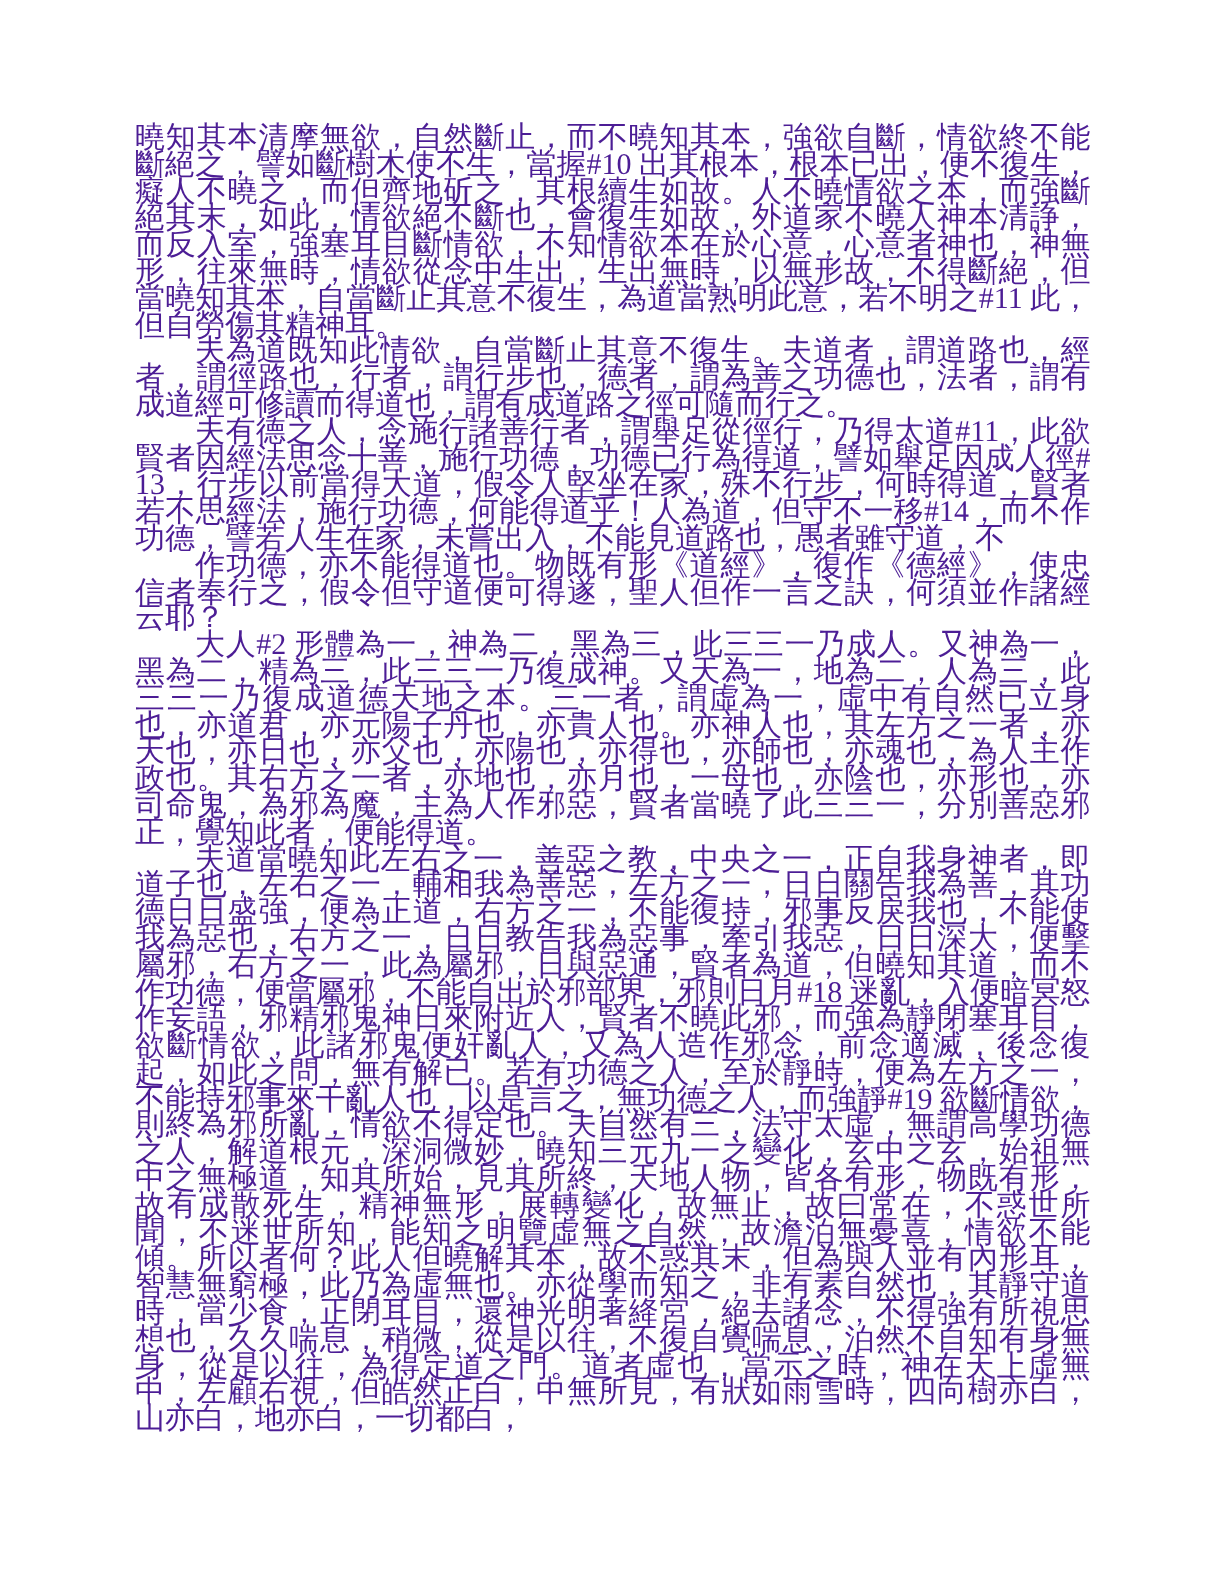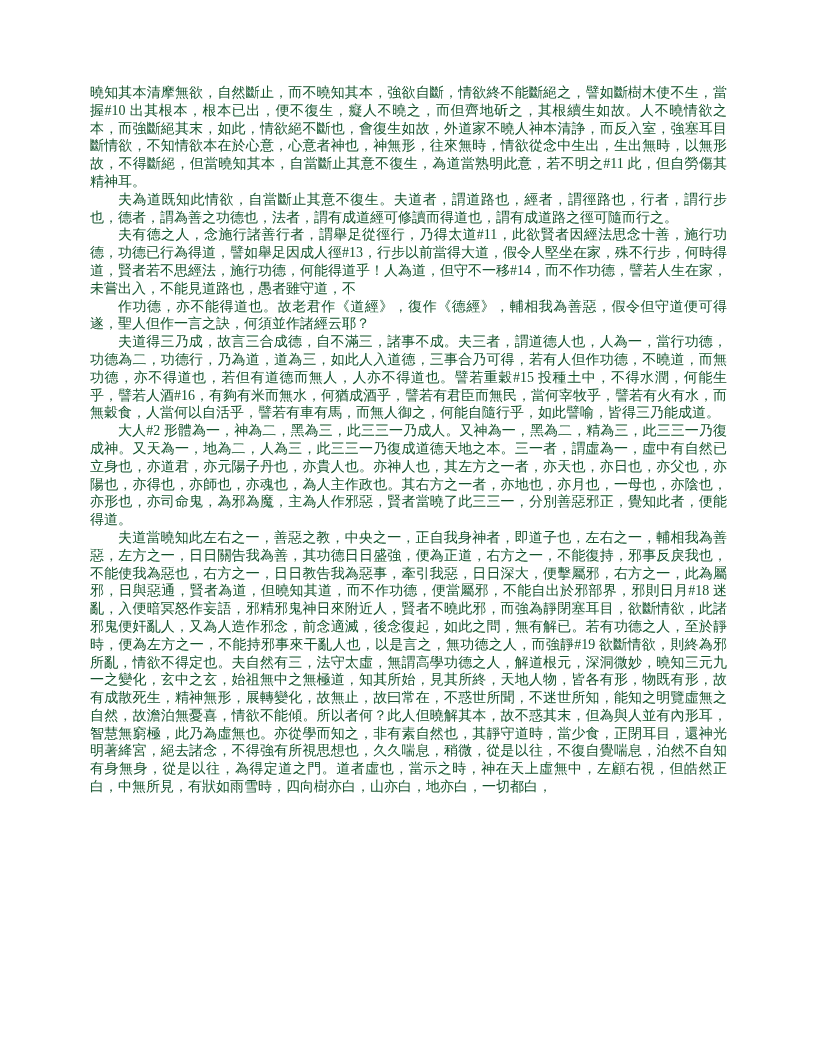--- a/index.html
+++ b/index.html
@@ -13,40 +13,39 @@
     height: 1056px;
     background: #ffffff;
     overflow: hidden;
   }
   .text-block {
     position: absolute;
     left: 90px;
     top: 84px;
     width: 637px;
     font-family: "Liberation Serif", "DejaVu Serif", serif;
-    font-size: 14px;
+    font-size: 20px;
     line-height: 17.8px;
-    color: #14532d;
+    color: #4c1d95;
     text-align: justify;
   }
   .para {
     margin: 0;
     padding: 0;
     word-break: break-all;
   }
   .para.indent {
     text-indent: 2em;
   }
 </style>
 </head>
 <body>
 
 <div class="page">
   <div class="text-block">
     <p class="para">曉知其本清摩無欲，自然斷止，而不曉知其本，強欲自斷，情欲終不能斷絕之，譬如斷樹木使不生，當握#10 出其根本，根本已出，便不復生，癡人不曉之，而但齊地斫之，其根續生如故。人不曉情欲之本，而強斷絕其末，如此，情欲絕不斷也，會復生如故，外道家不曉人神本清諍，而反入室，強塞耳目斷情欲，不知情欲本在於心意，心意者神也，神無形，往來無時，情欲從念中生出，生出無時，以無形故，不得斷絕，但當曉知其本，自當斷止其意不復生，為道當熟明此意，若不明之#11 此，但自勞傷其精神耳。</p>
     <p class="para indent">夫為道既知此情欲，自當斷止其意不復生。夫道者，謂道路也，經者，謂徑路也，行者，謂行步也，德者，謂為善之功德也，法者，謂有成道經可修讀而得道也，謂有成道路之徑可隨而行之。</p>
     <p class="para indent">夫有德之人，念施行諸善行者，謂舉足從徑行，乃得太道#11，此欲賢者因經法思念十善，施行功德，功德已行為得道，譬如舉足因成人徑#13，行步以前當得大道，假令人堅坐在家，殊不行步，何時得道，賢者若不思經法，施行功德，何能得道乎！人為道，但守不一移#14，而不作功德，譬若人生在家，未嘗出入，不能見道路也，愚者雖守道，不</p>
-    <p class="para indent">作功德，亦不能得道也。故老君作《道經》，復作《德經》，輔相我為善惡，假令但守道便可得遂，聖人但作一言之訣，何須並作諸經云耶？</p>
-    <p class="para indent">夫道得三乃成，故言三合成德，自不滿三，諸事不成。夫三者，謂道德人也，人為一，當行功德，功德為二，功德行，乃為道，道為三，如此人入道德，三事合乃可得，若有人但作功德，不曉道，而無功德，亦不得道也，若但有道德而無人，人亦不得道也。譬若重穀#15 投種土中，不得水潤，何能生乎，譬若人酒#16，有夠有米而無水，何猶成酒乎，譬若有君臣而無民，當何宰牧乎，譬若有火有水，而無穀食，人當何以自活乎，譬若有車有馬，而無人御之，何能自隨行乎，如此譬喻，皆得三乃能成道。</p>
+    <p class="para indent">作功德，亦不能得道也。物既有形《道經》，復作《德經》，使忠信者奉行之，假令但守道便可得遂，聖人但作一言之訣，何須並作諸經云耶？</p>
     <p class="para indent">大人#2 形體為一，神為二，黑為三，此三三一乃成人。又神為一，黑為二，精為三，此三三一乃復成神。又天為一，地為二，人為三，此三三一乃復成道德天地之本。三一者，謂虛為一，虛中有自然已立身也，亦道君，亦元陽子丹也，亦貴人也。亦神人也，其左方之一者，亦天也，亦日也，亦父也，亦陽也，亦得也，亦師也，亦魂也，為人主作政也。其右方之一者，亦地也，亦月也，一母也，亦陰也，亦形也，亦司命鬼，為邪為魔，主為人作邪惡，賢者當曉了此三三一，分別善惡邪正，覺知此者，便能得道。</p>
     <p class="para indent">夫道當曉知此左右之一，善惡之教，中央之一，正自我身神者，即道子也，左右之一，輔相我為善惡，左方之一，日日關告我為善，其功德日日盛強，便為正道，右方之一，不能復持，邪事反戾我也，不能使我為惡也，右方之一，日日教告我為惡事，牽引我惡，日日深大，便擊屬邪，右方之一，此為屬邪，日與惡通，賢者為道，但曉知其道，而不作功德，便當屬邪，不能自出於邪部界，邪則日月#18 迷亂，入便暗冥怒作妄語，邪精邪鬼神日來附近人，賢者不曉此邪，而強為靜閉塞耳目，欲斷情欲，此諸邪鬼便奸亂人，又為人造作邪念，前念適滅，後念復起，如此之問，無有解已。若有功德之人，至於靜時，便為左方之一，不能持邪事來干亂人也，以是言之，無功德之人，而強靜#19 欲斷情欲，則終為邪所亂，情欲不得定也。夫自然有三，法守太虛，無謂高學功德之人，解道根元，深洞微妙，曉知三元九一之變化，玄中之玄，始祖無中之無極道，知其所始，見其所終，天地人物，皆各有形，物既有形，故有成散死生，精神無形，展轉變化，故無止，故曰常在，不惑世所聞，不迷世所知，能知之明覽虛無之自然，故澹泊無憂喜，情欲不能傾。所以者何？此人但曉解其本，故不惑其末，但為與人並有內形耳，智慧無窮極，此乃為虛無也。亦從學而知之，非有素自然也，其靜守道時，當少食，正閉耳目，還神光明著絳宮，絕去諸念，不得強有所視思想也，久久喘息，稍微，從是以往，不復自覺喘息，泊然不自知有身無身，從是以往，為得定道之門。道者虛也，當示之時，神在天上虛無中，左顧右視，但皓然正白，中無所見，有狀如雨雪時，四向樹亦白，山亦白，地亦白，一切都白，</p>
   </div>
 </div>
 
 </body></html>

